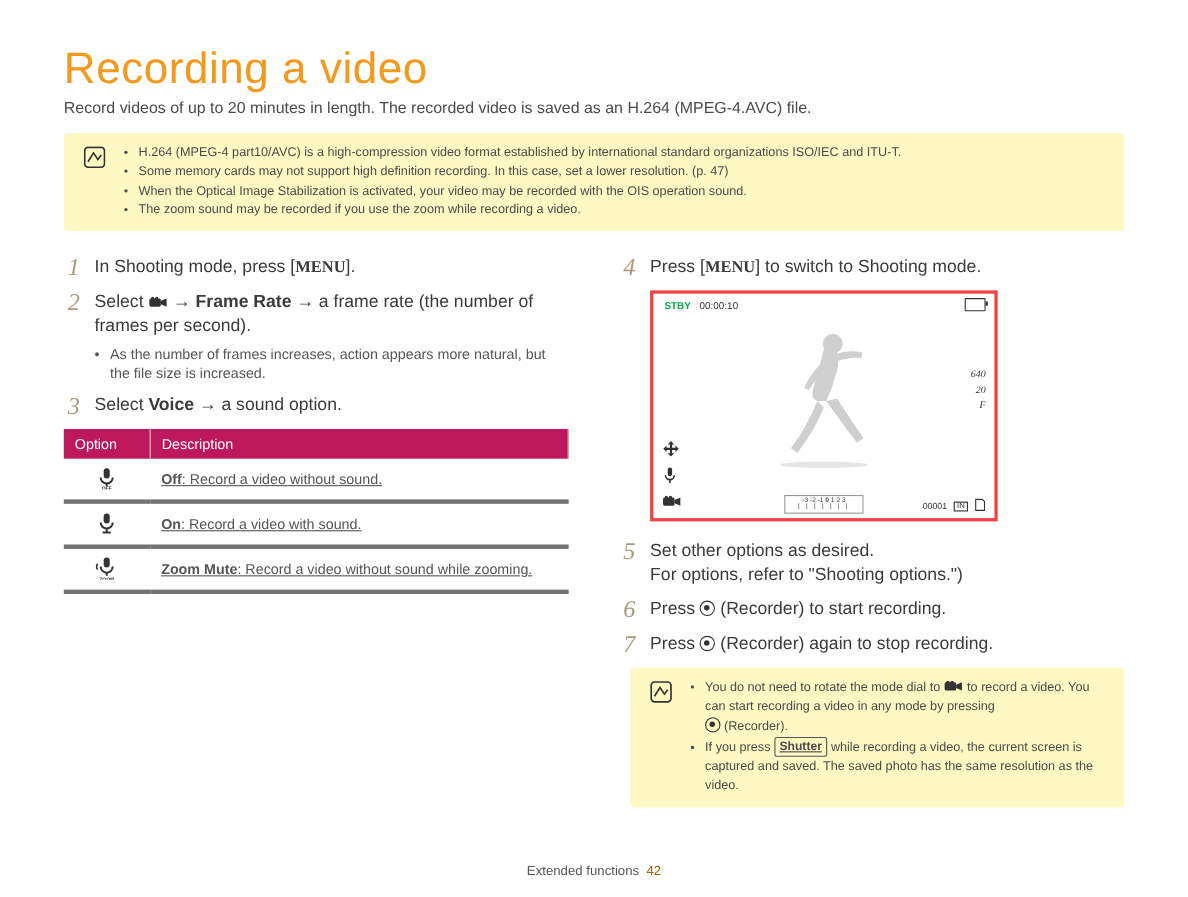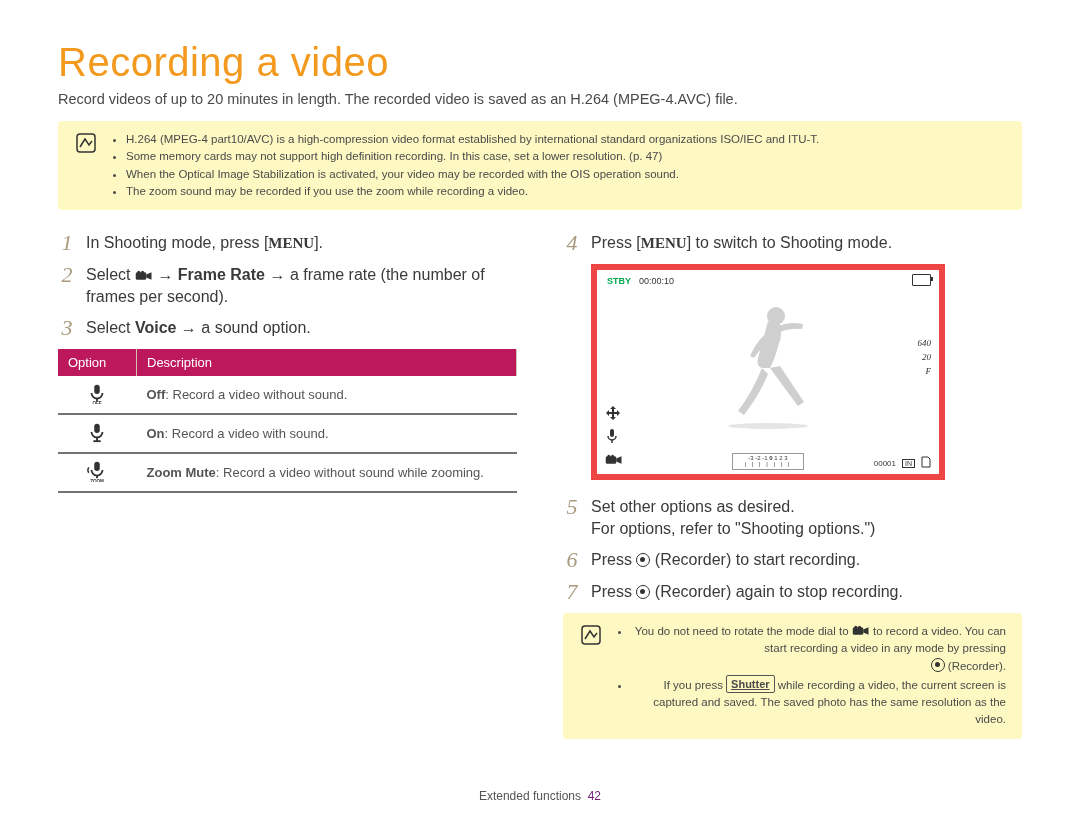--- a/index.html
+++ b/index.html
@@ -118,39 +118,39 @@
     background: #be185d;
     color: #fff;
     text-align: left;
     font-weight: 400;
     padding: 6px 10px;
     border-right: 1px solid #cfc5b0;
   }
   table.options th:first-child { width: 58px; }
   table.options td {
     padding: 6px 10px;
-    border-bottom: 2px solid #737373;
+    border-bottom: 4px solid #737373;
     color: #555;
     vertical-align: middle;
+    text-decoration: underline;
   }
   table.options td.icon-cell {
     text-align: center;
     width: 58px;
   }
   .sound-icon { width: 22px; height: 22px; display: inline-block; }
 
   .camera-preview {
     width: 310px;
     height: 204px;
-    border: 6px solid #ef4444;
+    border: 3px solid #ef4444;
     margin: 6px 0 16px 28px;
     position: relative;
     background: #fff;
     font-family: Arial, sans-serif;
-    padding-left: 32px;
   }
   .camera-preview .stby {
     position: absolute;
     top: 6px;
     left: 10px;
     font-size: 9px;
     color: #00a84f;
     font-weight: bold;
   }
   .camera-preview .timer {
@@ -237,31 +237,31 @@
     left: 50%;
     top: 48%;
     transform: translate(-50%, -50%);
     width: 120px;
     text-align: center;
     color: #c9c9c9;
   }
 
   .note-box.small {
     margin-top: 10px;
-    text-align: right;
+    margin-left: 10px;
   }
   .note-box.small ul { font-size: 11.5px; }
 
   .footer {
     text-align: center;
     font-size: 12px;
     color: #555;
     margin-top: 28px;
   }
-  .footer .pg { color: #701a75; }
+  .footer .pg { color: #a16207; }
 
   .record-dot {
     display: inline-block;
     width: 12px;
     height: 12px;
     border: 1.5px solid #333;
     border-radius: 50%;
     position: relative;
     vertical-align: -2px;
   }
@@ -328,20 +328,21 @@
             <svg viewBox="0 0 24 16">
                 <rect x="1" y="3" width="14" height="10" rx="2" fill="#333"></rect>
                 <path d="M15 6 L22 3 L22 13 L15 10 Z" fill="#333"></path>
                 <circle cx="5" cy="3" r="2" fill="#333"></circle>
                 <circle cx="10" cy="3" r="2" fill="#333"></circle>
               </svg>
           </span>
           <span class="arrow"> → </span>
           <span class="bold">Frame Rate</span>
           <span> → a frame rate (the number of frames per second).</span>
+          <div class="sub">As the number of frames increases, action appears more natural, but the file size is increased.</div>
         </div>
       </div>
 
       <div class="step">
         <span class="step-num">3</span>
         <div class="step-body">
           <span>Select </span><span class="bold">Voice</span><span> → a sound option.</span>
         </div>
       </div>
 

